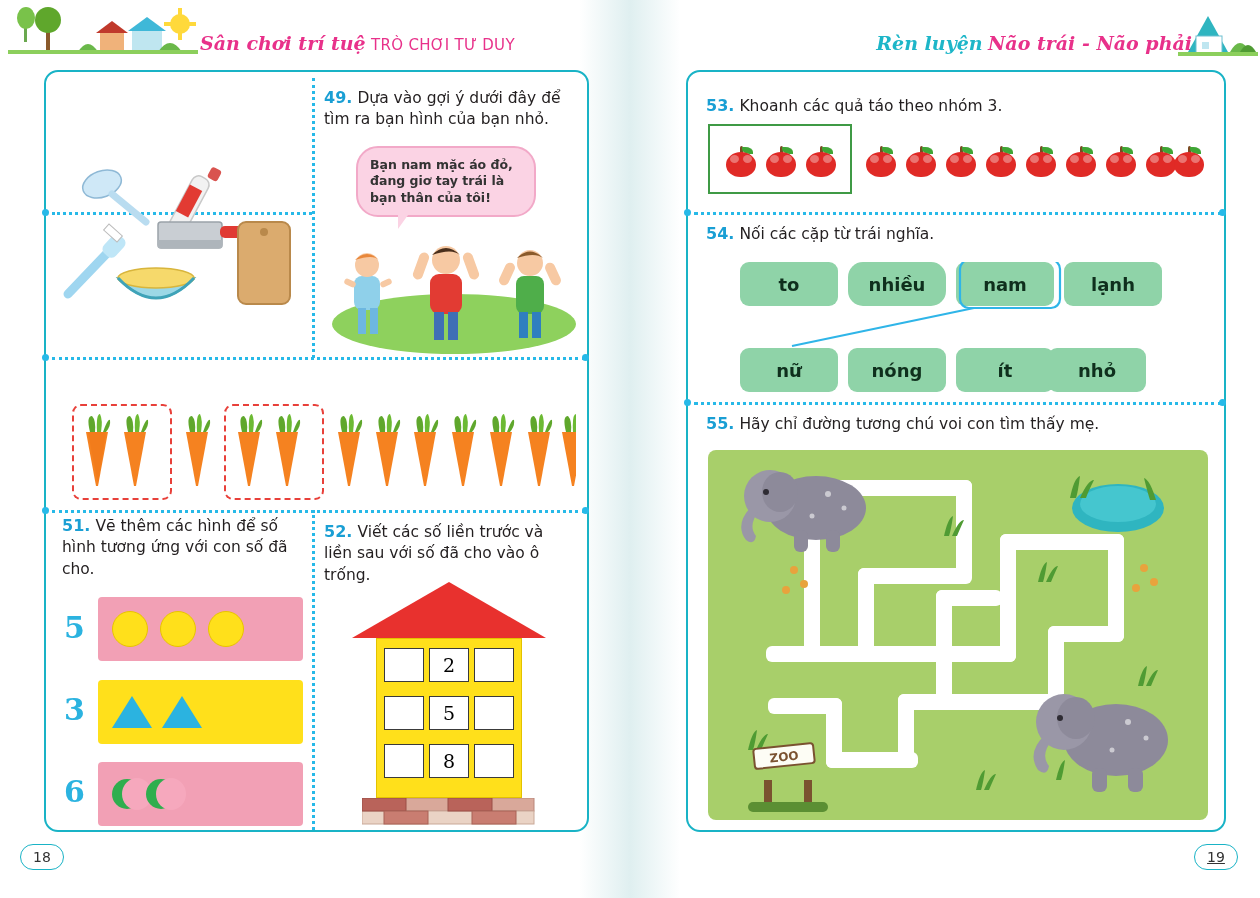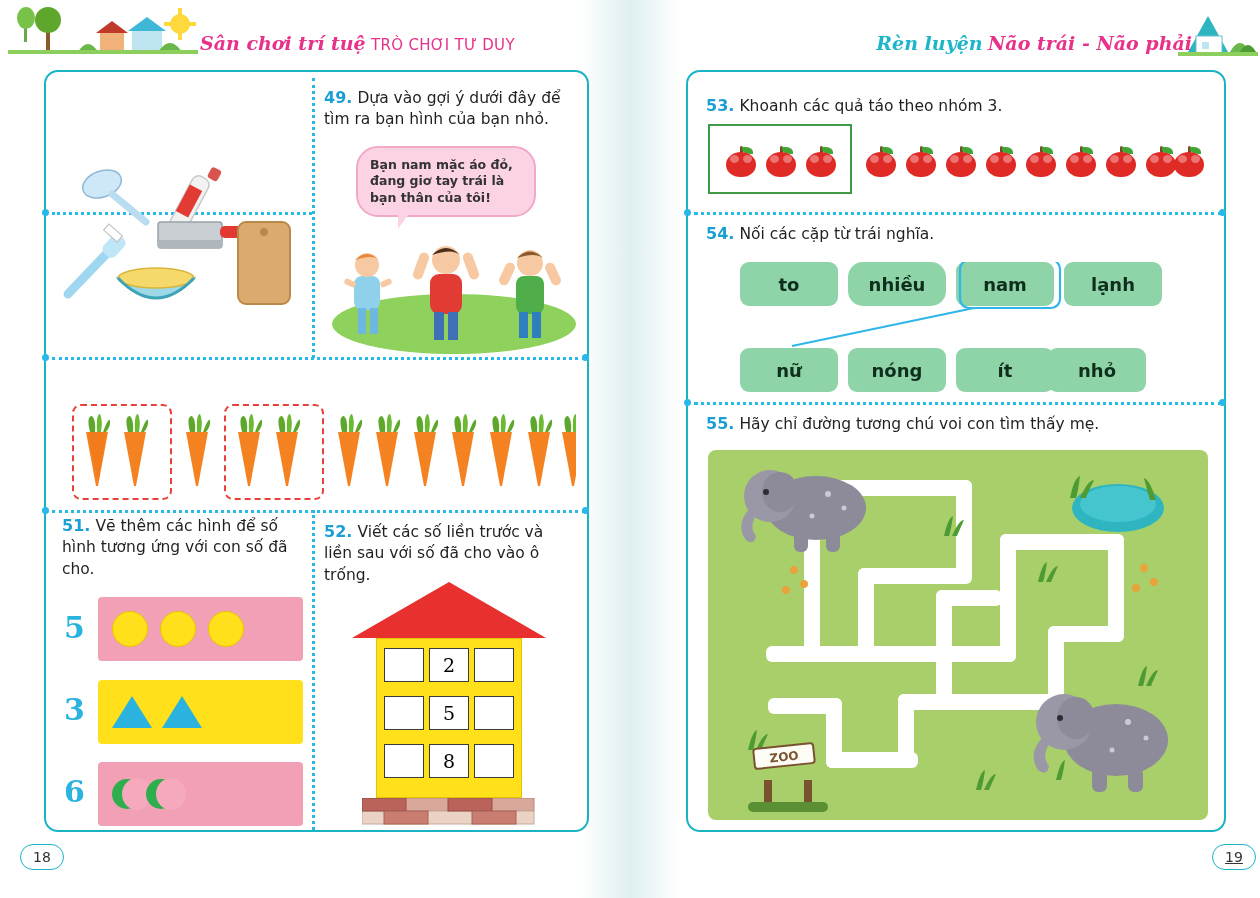--- a/index.html
+++ b/index.html
@@ -46,21 +46,21 @@
   .qnum { color:#1a9fd4; font-weight:bold; }
   .qtext { color:#231f20; font-size:15.5px; line-height:1.38; }
 
   .page-num {
     position:absolute; bottom:28px;
     width:44px; height:26px; border:1.6px solid #19b3c6; border-radius:13px;
     display:flex; align-items:center; justify-content:center;
     font-size:14px; color:#333; background:#fff;
   }
   .left .page-num { left:20px; }
-  .right .page-num { right:4px;text-decoration:underline; }
+  .right .page-num { right:22px;text-decoration:underline; }
 
   
   .bubble {
     position:absolute; background:#fbd3e4; border:2px solid #f2a9c8; border-radius:22px;
     padding:9px 12px; font-size:12.5px; color:#333; line-height:1.3; width:180px;
   }
   .bubble:after {
     content:""; position:absolute; left:40px; bottom:-14px;
     border-width:14px 10px 0 0; border-style:solid; border-color:#fbd3e4 transparent transparent transparent;
   }

